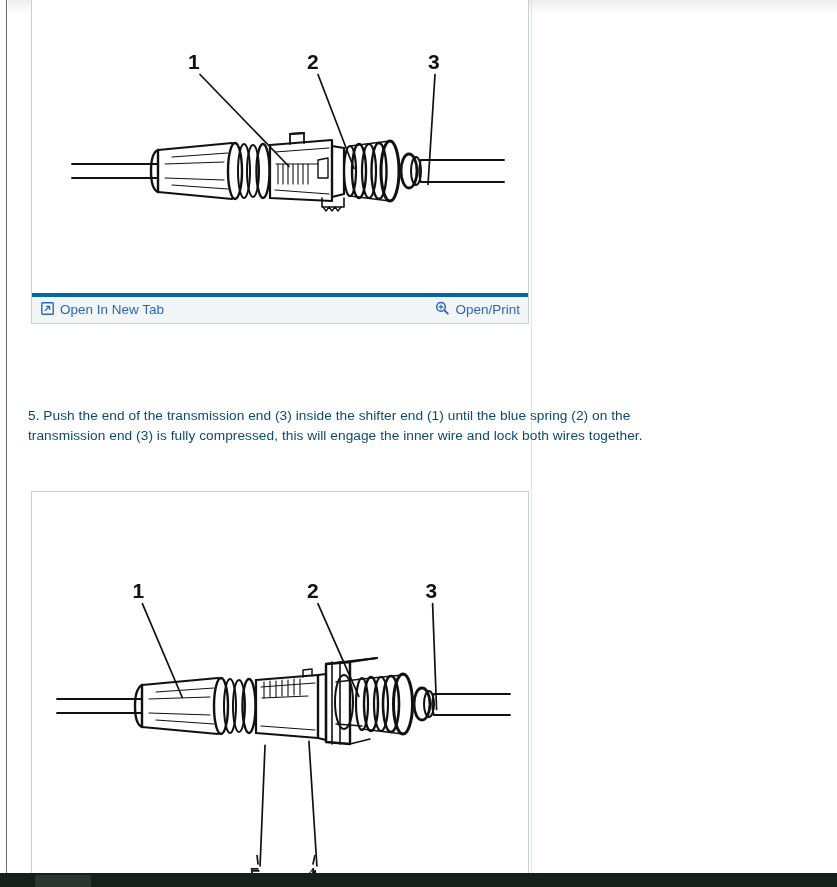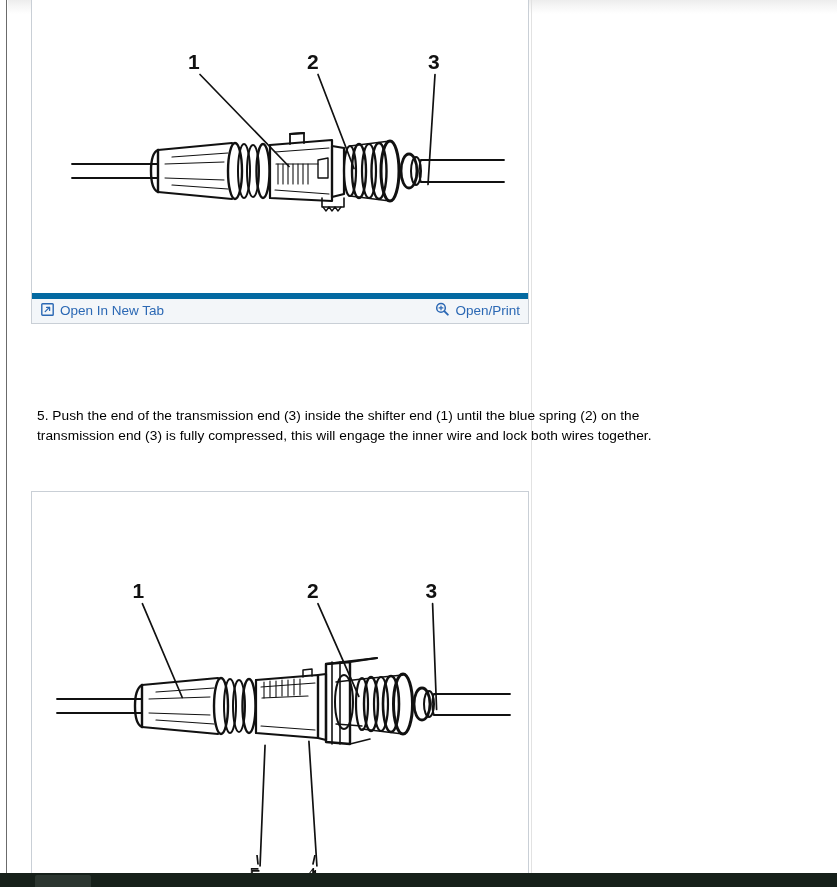--- a/index.html
+++ b/index.html
@@ -78,21 +78,21 @@
   .figure-canvas svg { display: block; }
 
   
   .figure-toolbar {
     position: absolute;
     left: 0; bottom: 0;
     width: 100%;
     height: 30px;
     box-sizing: border-box;
     background: #f3f6f9;
-    border-top: 6px solid #0369a1;
+    border-top: 4px solid #0369a1;
     display: flex;
     align-items: center;
     justify-content: space-between;
     padding: 0 8px 0 9px;
   }
   .tb-action {
     display: flex;
     align-items: center;
     gap: 6px;
     cursor: pointer;
@@ -104,25 +104,24 @@
     line-height: 1;
     white-space: nowrap;
   }
   .tb-icon { display: block; }
 
   
   #instruction-paragraph {
     position: absolute;
     left: 28px; top: 392px;
     width: 636px;
-    color: #000000;
+    color: #0c4a6e;
     font-size: 13.7px;
     line-height: 20.5px;
     letter-spacing: 0.05px;
-    margin-left: 9px;
   }
 </style>
 </head>
 <body>
 
 <div id="page-left-rail"></div>
 <div id="page-top-shadow"></div>
 <div id="content-right-edge"></div>
 
 <div class="figure-box" id="figure-1">

